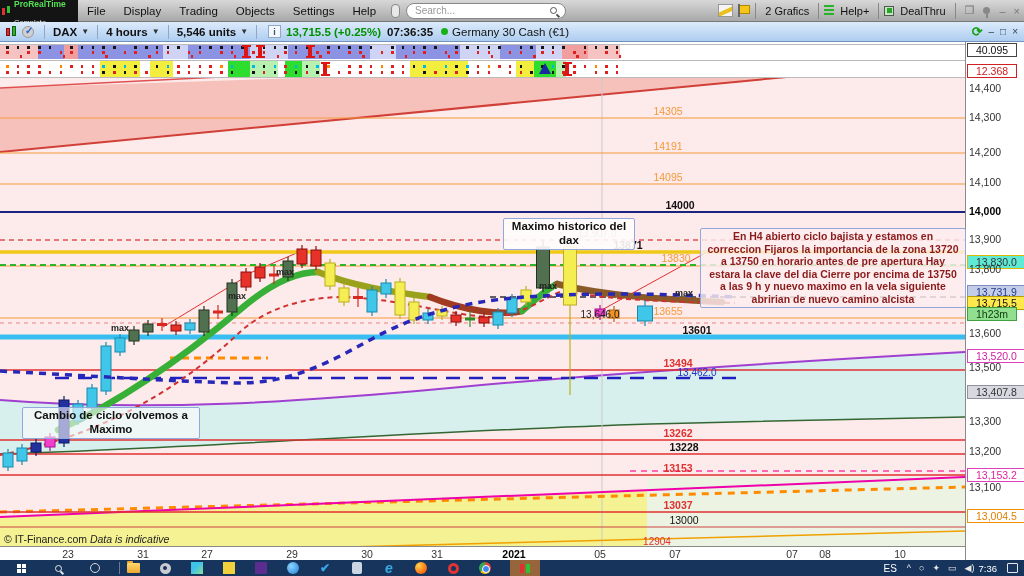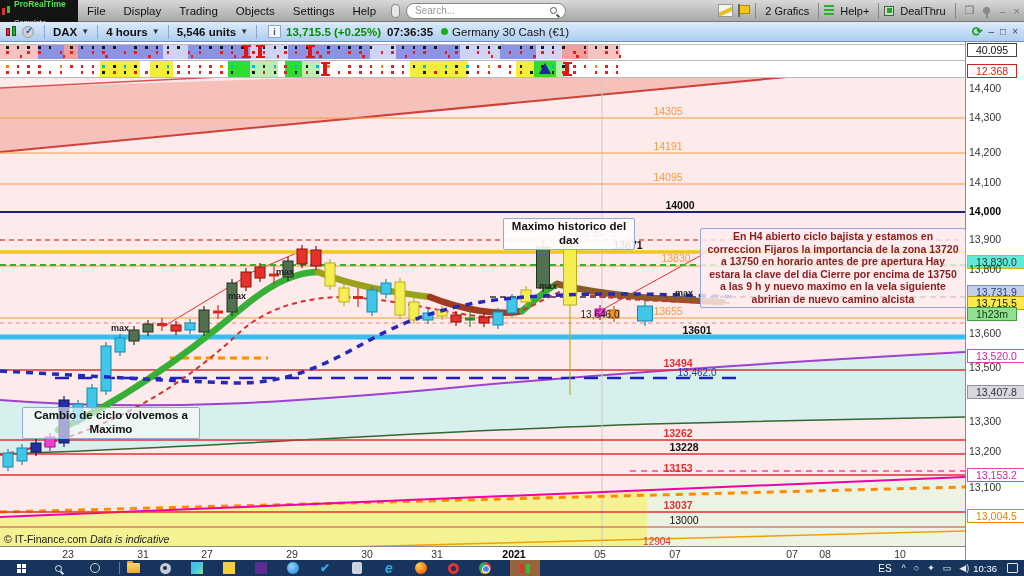--- a/index.html
+++ b/index.html
@@ -697,18 +697,18 @@
         <i class="r"></i>
         <i class="g"></i>
       </div>
       <div class="tray" style="right: 6px;">
         <span style="font-size: 10px; margin: 0px 6px;">ES</span>
         <span class="tray-glyph">^</span>
         <span class="tray-glyph">○</span>
         <span class="tray-glyph">✦</span>
         <span class="tray-glyph">▭</span>
         <span class="tray-glyph">◀)</span>
-        <span id="tb-time">10:36</span>
+        <span id="tb-time">7:36</span>
         <div class="notif"></div>
       </div>
     </div>
 
 </div>
 
 </body></html>

